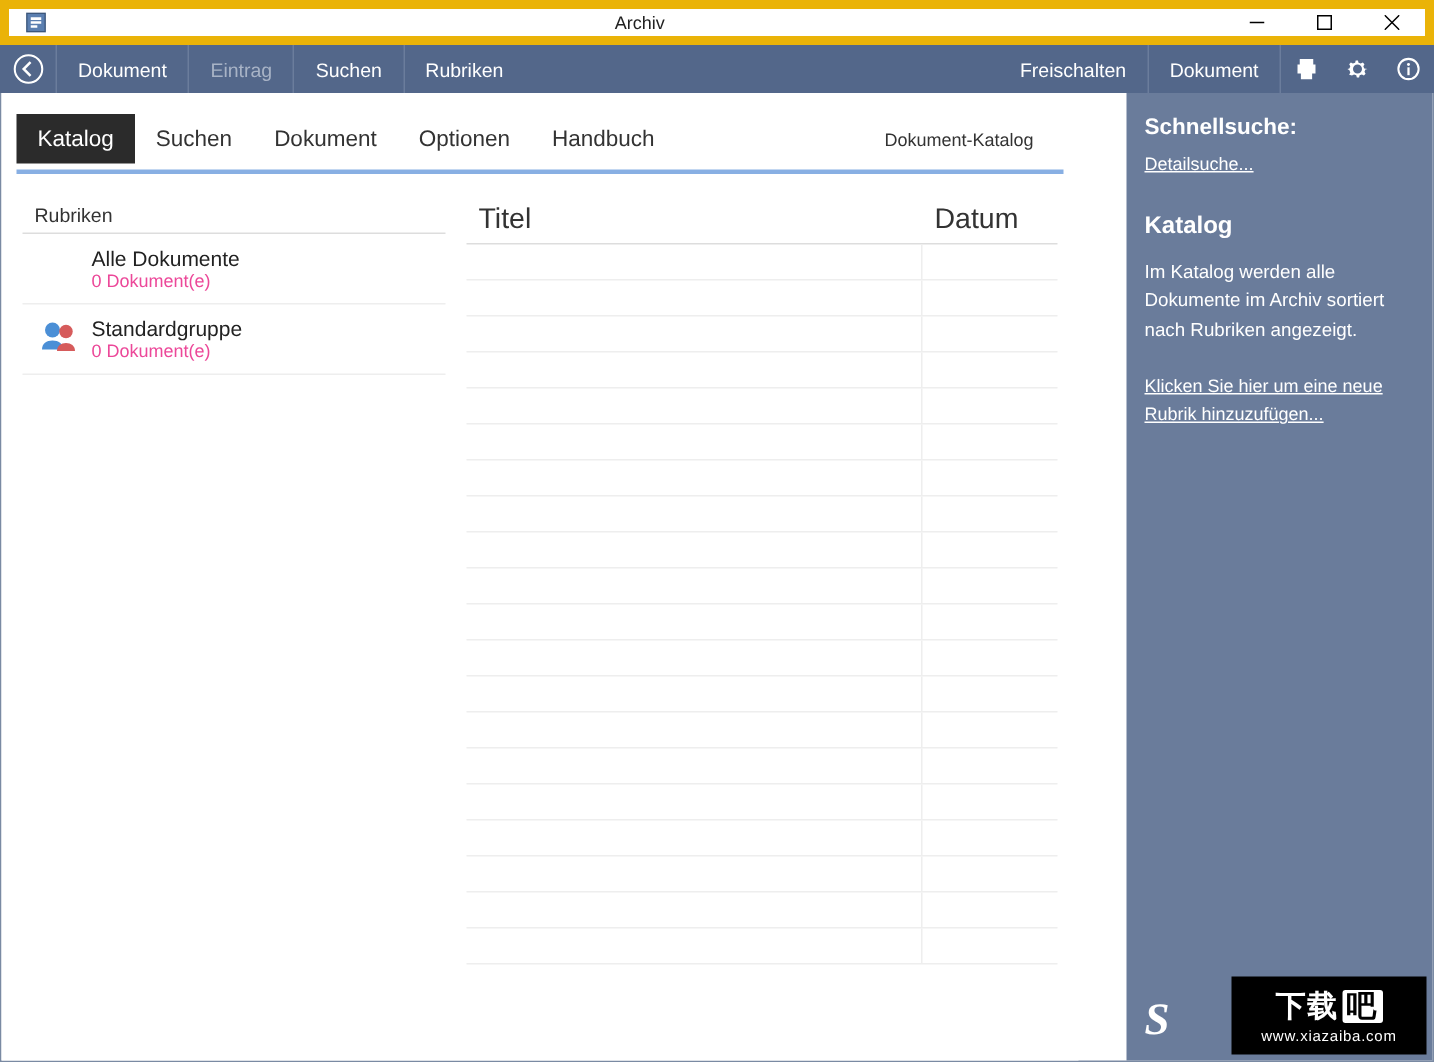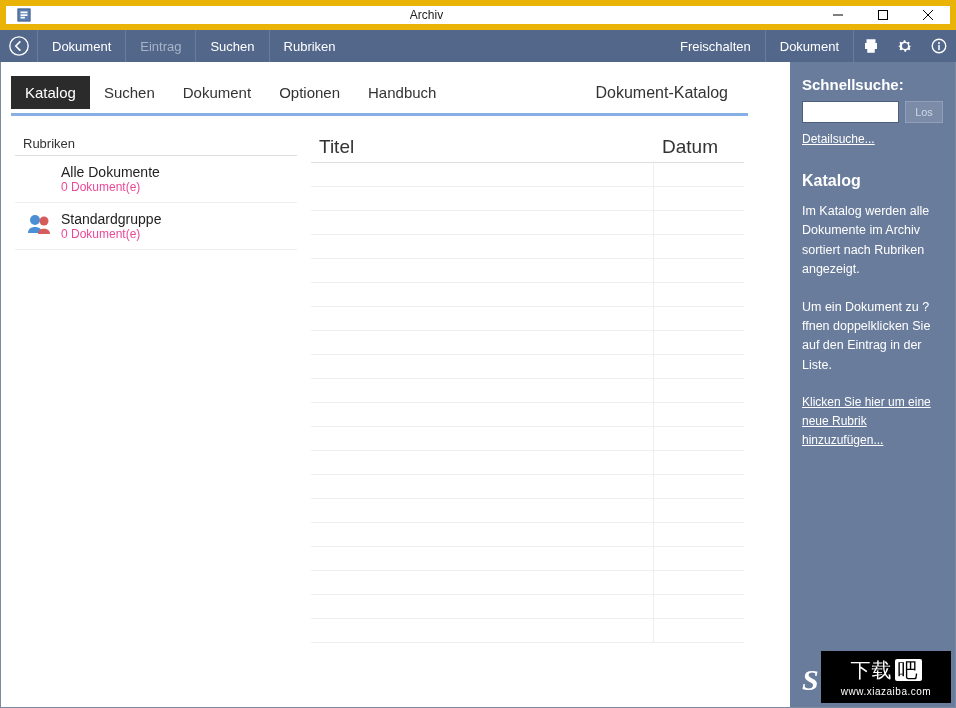--- a/index.html
+++ b/index.html
@@ -21,28 +21,28 @@
 .toolbar .sep { width: 1px; background: #6b7d9c; }
 .toolbar .item { padding: 0 14px; display: flex; align-items: center; cursor: pointer; }
 .toolbar .item.disabled { color: #a8b3c6; cursor: default; }
 .toolbar .spacer { flex: 1; }
 .toolbar .icon-btn { width: 34px; display: flex; align-items: center; justify-content: center; cursor: pointer; }
 .toolbar .icon-btn svg { width: 18px; height: 18px; fill: #fff; }
 
 
 .app-body { display: flex; height: calc(100% - 62px); border: 1px solid #7a8aa3; border-top: none; gap: 32px; }
 .main { flex: 1; background: #fff; display: flex; flex-direction: column; padding: 14px 0 0 0; overflow: hidden; }
-.sidebar { width: 165px; background: #6a7c9b; color: #fff; padding: 14px 12px; font-size: 13px; position: relative; }
+.sidebar { width: 204px; background: #6a7c9b; color: #fff; padding: 14px 12px; font-size: 13px; position: relative; }
 
 
 .tabs-row { display: flex; align-items: center; padding: 0 10px; }
 .tabs { display: flex; gap: 0; }
 .tab { padding: 8px 14px; font-size: 15px; color: #333; cursor: pointer; }
 .tab.active { background: #2b2b2b; color: #fff; }
-.page-title { margin-left: auto; font-size: 16px; color: #333; padding-right: 20px; }
+.page-title { margin-left: auto; font-size: 12px; color: #333; padding-right: 20px; }
 .tab-underline { height: 3px; background: #88afe3; margin: 4px 10px 0 10px; }
 
 
 .columns { display: flex; flex: 1; margin-top: 16px; overflow: hidden; }
 .col-left { width: 310px; padding: 0 14px; }
 .col-right { flex: 1; padding: 0 14px 0 0; }
 
 .col-header { font-size: 13px; color: #333; padding: 4px 8px; border-bottom: 1px solid #ddd; }
 .doc-header-row { display: flex; border-bottom: 1px solid #ddd; }
 .doc-header-row .h { font-size: 19px; color: #333; padding: 4px 8px; }
@@ -65,21 +65,21 @@
 .sidebar h3 { font-size: 15px; font-weight: bold; margin-bottom: 8px; }
 .search-row { display: flex; gap: 6px; margin-bottom: 8px; }
 .search-row input { flex: 1; min-width: 0; height: 22px; border: 1px solid #4e5f7d; background: #fff; padding: 0 4px; font-size: 12px; }
 .search-row button { width: 38px; height: 22px; background: #7c8ca8; border: 1px solid #8fa0bb; color: #cfd7e5; font-size: 11px; cursor: pointer; }
 .sidebar a { color: #fff; text-decoration: underline; font-size: 12px; cursor: pointer; }
 .sidebar .section-title { font-size: 16px; font-weight: bold; margin: 26px 0 12px; }
 .sidebar p { font-size: 12.5px; line-height: 1.55; margin-bottom: 18px; }
 .sidebar .add-link { display: inline-block; line-height: 1.6; }
 
 .watermark { position: absolute; right: 4px; bottom: 4px; width: 130px; height: 52px; background: #000; color: #fff; display: flex; flex-direction: column; align-items: center; justify-content: center; font-family: Arial, sans-serif; pointer-events: none; }
-.watermark .wm-top { font-size: 20px; font-weight: normal; letter-spacing: 1px; }
+.watermark .wm-top { font-size: 20px; font-weight: bold; letter-spacing: 1px; }
 .watermark .wm-top .ba { background: #fff; color: #000; padding: 0 3px; margin-left: 2px; border-radius: 2px; }
 .watermark .wm-bot { font-size: 10px; letter-spacing: 0.5px; margin-top: 2px; }
 
 .s-letter { position: absolute; left: 12px; bottom: 10px; font-family: Georgia, serif; font-style: italic; font-weight: bold; font-size: 30px; color: #fff; }
 </style>
 </head>
 <body>
 
 <div class="titlebar">
   <span class="app-icon">
@@ -274,29 +274,24 @@
               <div class="c1"></div>
               <div class="c2"></div>
             </div>
         </div>
       </div>
     </div>
   </div>
 
   <div class="sidebar">
     <h3>Schnellsuche:</h3>
-    <div class="search-row">
-      <input type="text" value="" style="">
-      <button>Los</button>
-    </div>
     <a>Detailsuche...</a>
 
     <div class="section-title">Katalog</div>
     <p>Im Katalog werden alle Dokumente im Archiv sortiert nach Rubriken angezeigt.</p>
-    <p>Um ein Dokument zu ?ffnen doppelklicken Sie auf den Eintrag in der Liste.</p>
     <a class="add-link">Klicken Sie hier um eine neue Rubrik hinzuzufügen...</a>
 
     <div class="s-letter">S</div>
 
     <div class="watermark">
       <div class="wm-top">
         <span>下载</span><span class="ba">吧</span>
       </div>
       <div class="wm-bot">www.xiazaiba.com</div>
     </div>

